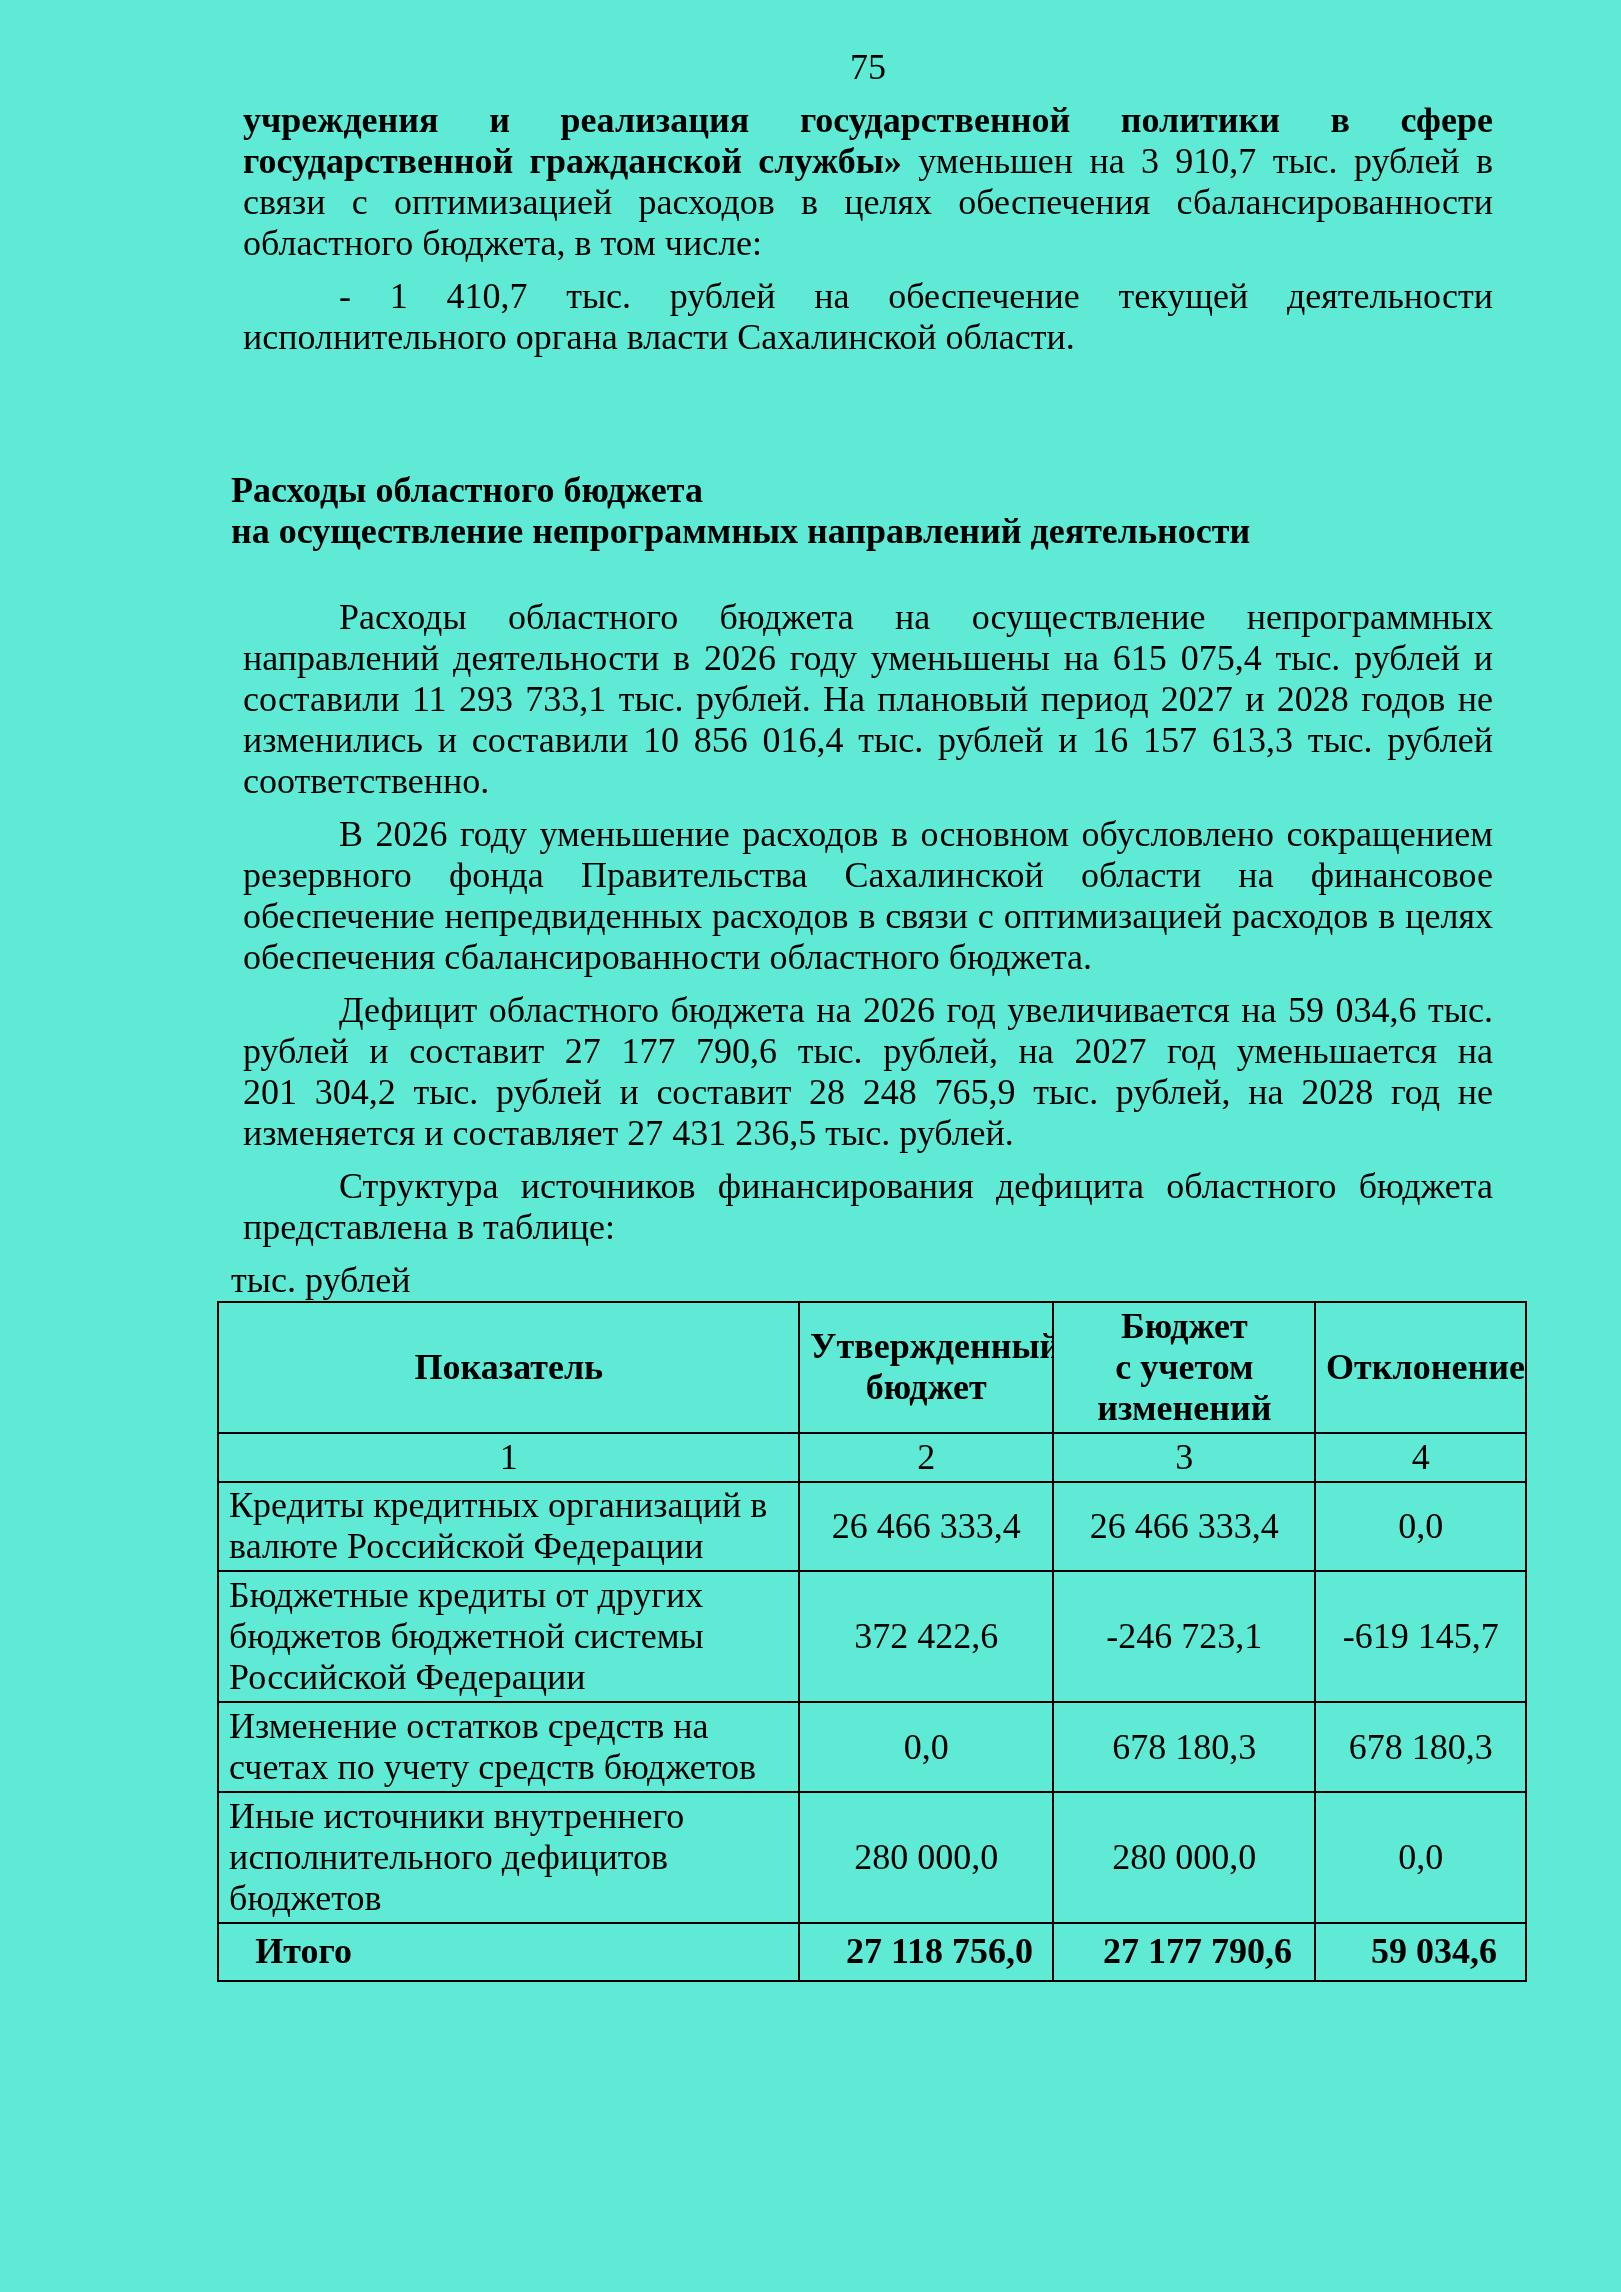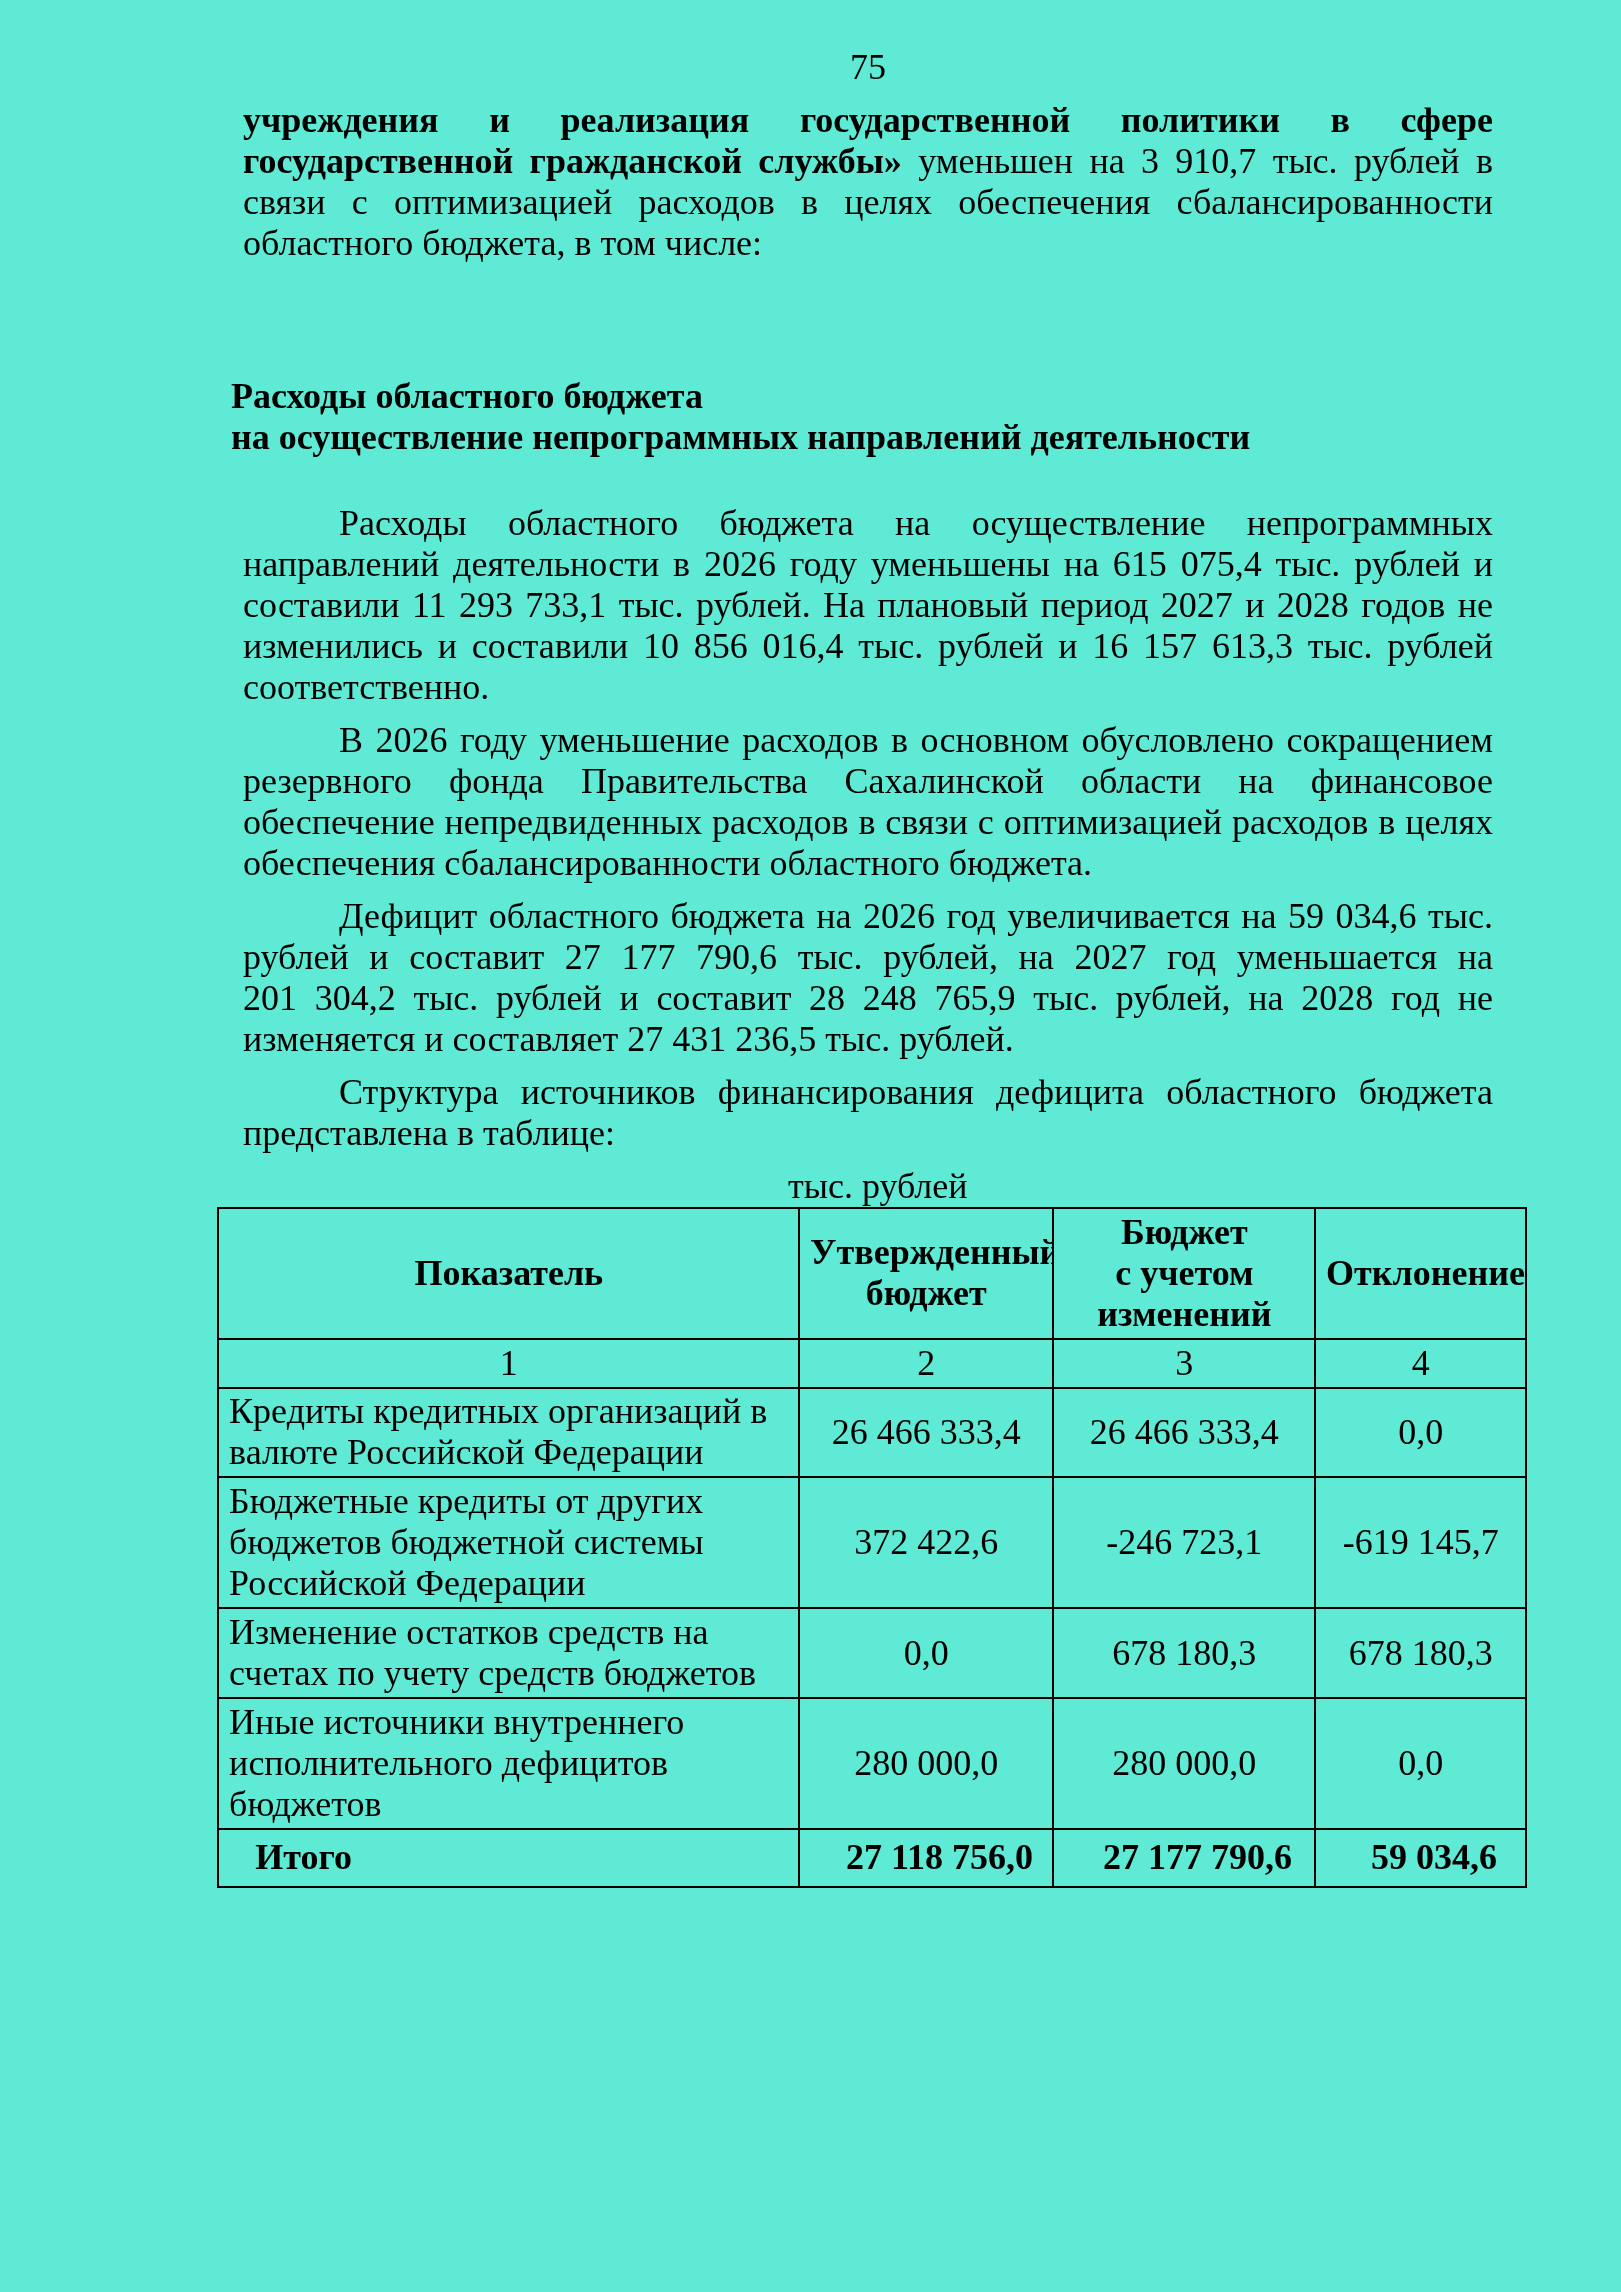--- a/index.html
+++ b/index.html
@@ -35,21 +35,21 @@
     font-weight: bold;
     text-align: left;
     margin: 112px 0 45px 0;
   }
   .section-heading-deficit {
     font-weight: bold;
     text-align: center;
     margin: 49px 0 43px 0;
   }
   .units-label {
-    text-align: center;
+    text-align: left;
     margin-right: -19.6px;
     margin-top: 8px;
   }
   table.fin-table {
     border-collapse: collapse;
     table-layout: fixed;
     width: 1308px;
     margin-left: -13.7px;
     border: 2.9px solid #000;
   }
@@ -90,20 +90,21 @@
 </head>
 <body>
 
 <div class="page">
 
   <div class="page-number">75</div>
 
   <p class="body-text"><b>учреждения и реализация государственной политики в сфере государственной гражданской службы»</b><span> уменьшен на 3&nbsp;910,7 тыс. рублей в связи с оптимизацией расходов в целях обеспечения сбалансированности областного бюджета, в том числе:</span></p>
 
 
+  <p class="body-text indent">- 1&nbsp;410,7 тыс. рублей на обеспечение текущей деятельности исполнительного органа власти Сахалинской области.</p>
 
   <div class="section-heading">
     <div>Расходы областного бюджета</div>
     <div>на осуществление непрограммных направлений деятельности</div>
   </div>
 
   <p class="body-text indent">Расходы областного бюджета на осуществление непрограммных направлений деятельности в 2026 году уменьшены на 615&nbsp;075,4 тыс. рублей и составили 11&nbsp;293&nbsp;733,1 тыс. рублей. На плановый период 2027 и 2028 годов не изменились и составили 10&nbsp;856&nbsp;016,4 тыс. рублей и  16&nbsp;157&nbsp;613,3 тыс. рублей соответственно.</p>
 
   <p class="body-text indent">В 2026 году уменьшение расходов в основном обусловлено сокращением резервного фонда Правительства Сахалинской области на финансовое обеспечение непредвиденных расходов в связи с оптимизацией расходов в целях обеспечения сбалансированности областного бюджета.</p>
 

